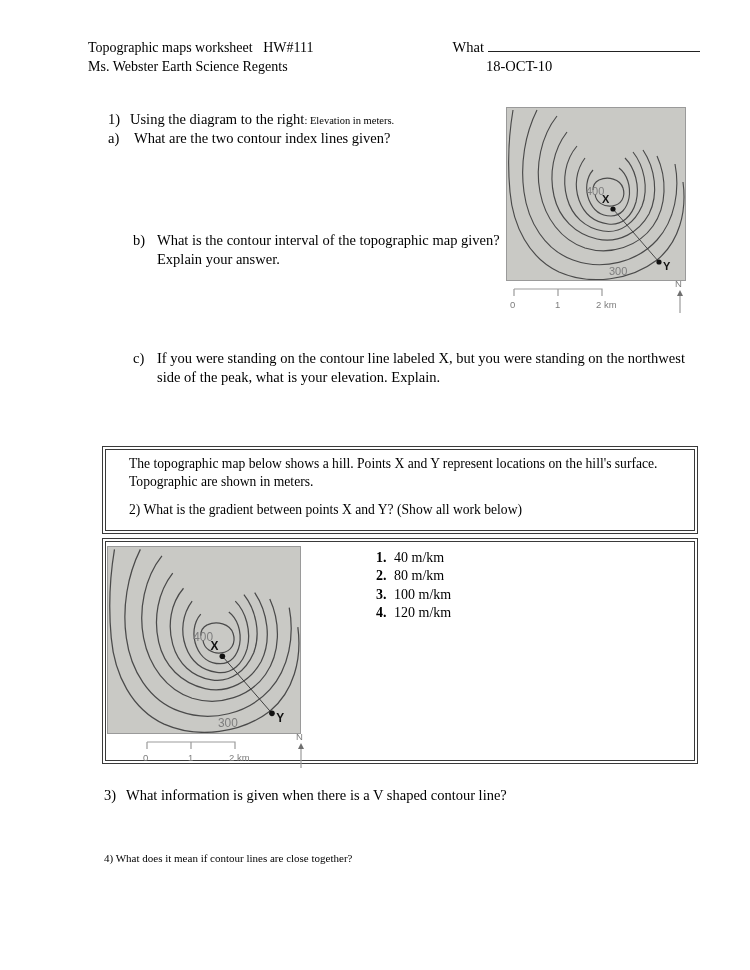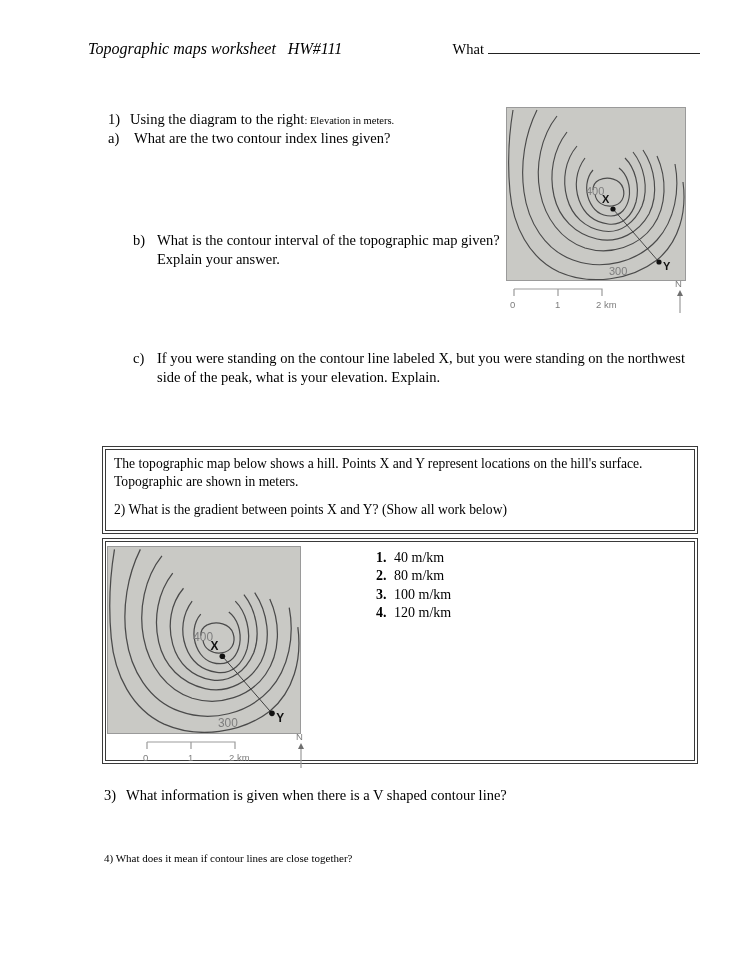--- a/index.html
+++ b/index.html
@@ -29,23 +29,22 @@
     top: 38px;
     width: 612px;
   }
   .hdr-row {
     display: flex;
     align-items: baseline;
     line-height: 1.32;
   }
   .hdr-left {
     width: 398px;
-    font-size: 16px;
+    font-size: 14px;
     white-space: pre;
-    font-style: italic;
   }
   .hdr-right {
     font-size: 14.5px;
     display: flex;
     align-items: baseline;
     white-space: pre;
   }
   .name-rule {
     display: inline-block;
     width: 212px;
@@ -127,20 +126,21 @@
   }
 
   
   .box-outer {
     position: absolute;
     left: 102px;
     width: 596px;
     border: 1px solid #3a3a3a;
     background: #ffffff;
     box-sizing: border-box;
+    padding-left: 15px;
   }
   .box-outer::before {
     content: "";
     position: absolute;
     inset: 2px;
     border: 1px solid #3a3a3a;
     pointer-events: none;
   }
   .box-stem {
     top: 446px;
@@ -213,20 +213,24 @@
 
 <div class="page">
 
   <div class="header">
     <div class="hdr-row">
       <div class="hdr-left">Topographic maps worksheet   HW#111</div>
       <div class="hdr-right">
         <span>What</span>
         <span class="name-rule"></span>
       </div>
+    </div>
+    <div class="hdr-row">
+      <div class="hdr-left">Ms. Webster Earth Science Regents</div>
+      <div class="hdr-right">18-OCT-10</div>
     </div>
   </div>
 
   <div class="q1">
     <div class="q-line">
       <div class="q-marker">1)</div>
       <div class="q-body"><span>Using the diagram to the right</span><span class="small-note">: Elevation in meters.</span></div>
     </div>
     <div class="q-line">
       <div class="q-marker sub">a)</div>

